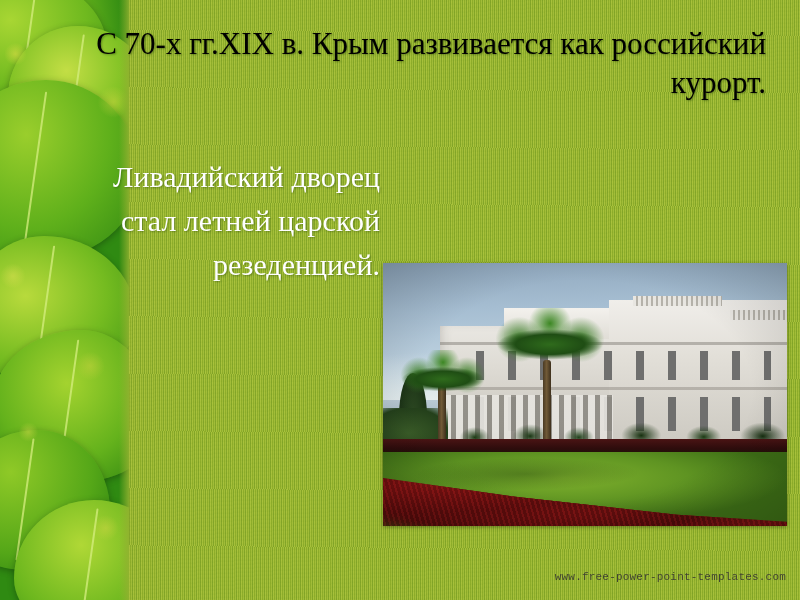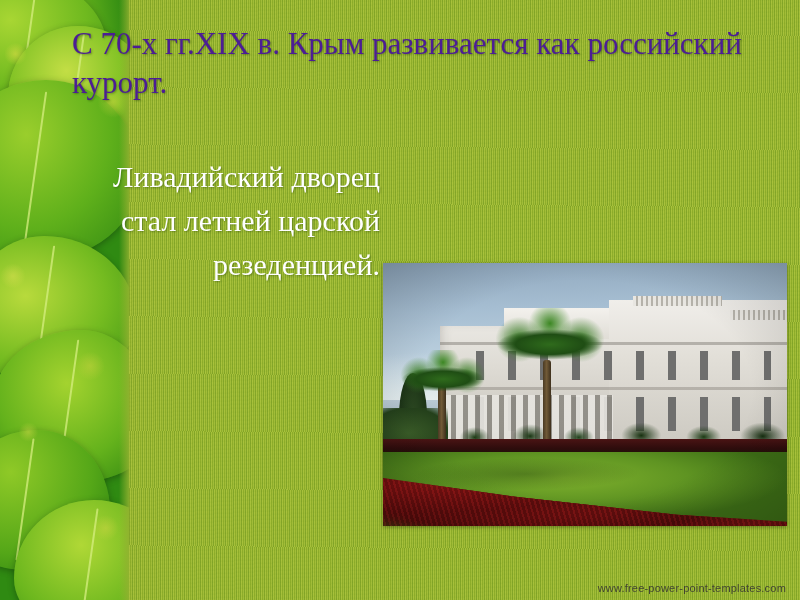--- a/index.html
+++ b/index.html
@@ -105,27 +105,27 @@
       radial-gradient(circle 18px at 82% 88%, rgba(218,216,72,0.40), rgba(0,0,0,0) 72%);
   }
   .leaf-strip .edge-fade {
     position: absolute; right: 0; top: 0; width: 10px; height: 100%;
     background: linear-gradient(90deg, rgba(147,177,48,0) 0%, rgba(147,177,48,0.85) 100%);
   }
 
   
   .title {
     position: absolute;
-    left: 72px;
+    left: 66px;
     top: 24px;
     width: 700px;
-    text-align: left;
+    text-align: right;
     font-size: 31px;
     line-height: 1.27;
-    color: #4c1d95;
+    color: #000000;
     font-family: "Liberation Serif", serif;
     text-shadow: 1px 1px 2px rgba(40,70,10,0.45);
     white-space: pre-line;
   }
 
   
   .body-text {
     position: absolute;
     left: 62px;
     top: 155px;
@@ -293,22 +293,22 @@
   
   .ph-vignette {
     position:absolute; inset:0;
     background: radial-gradient(ellipse 75% 75% at 50% 48%, rgba(0,0,0,0) 55%, rgba(0,0,0,0.22) 100%);
   }
 
   
   .footer {
     position: absolute;
     right: 14px;
-    bottom: 6px;
-    font-family: Liberation Sans, sans-serif;
+    bottom: 17px;
+    font-family: Liberation Mono, monospace;
     font-size: 11px;
     letter-spacing: 0.2px;
     color: #3a3a32;
     opacity: 0.92;
   }
 </style>
 </head>
 <body>
 
 <div class="slide">

